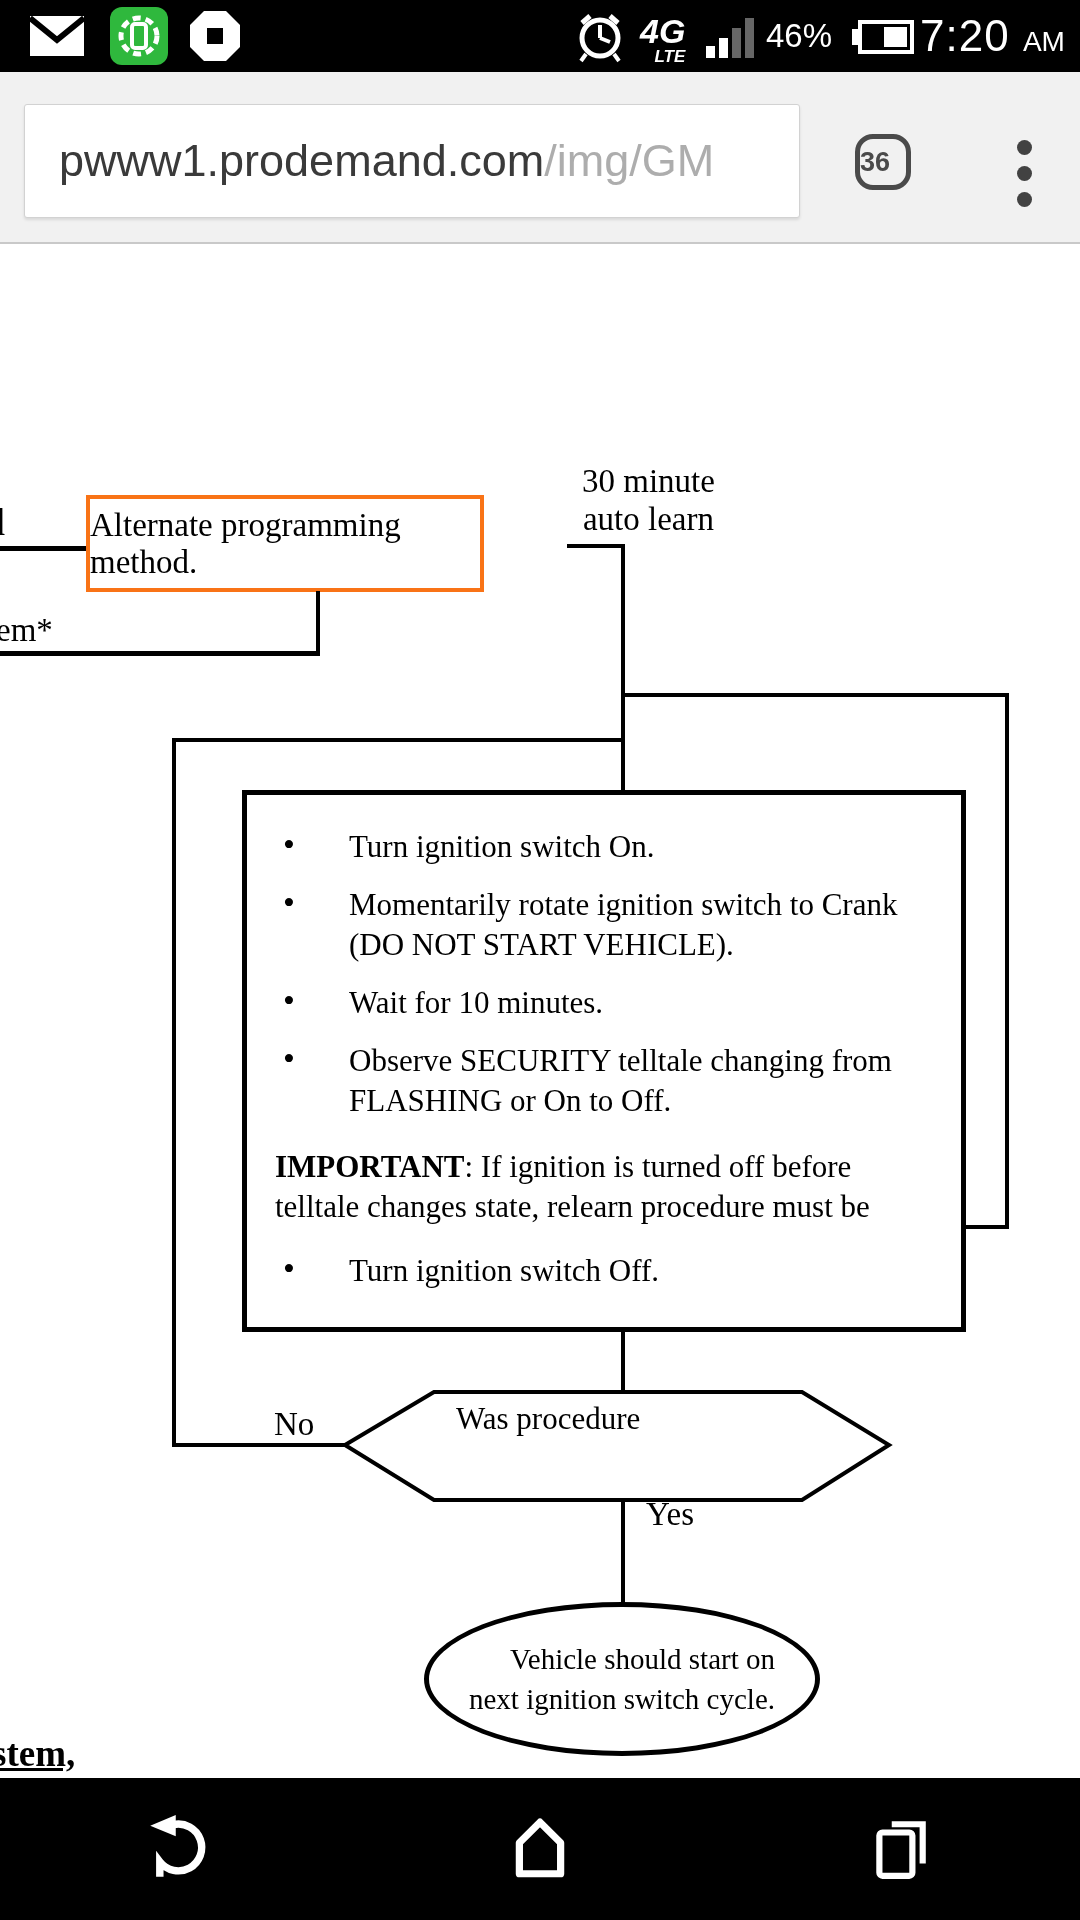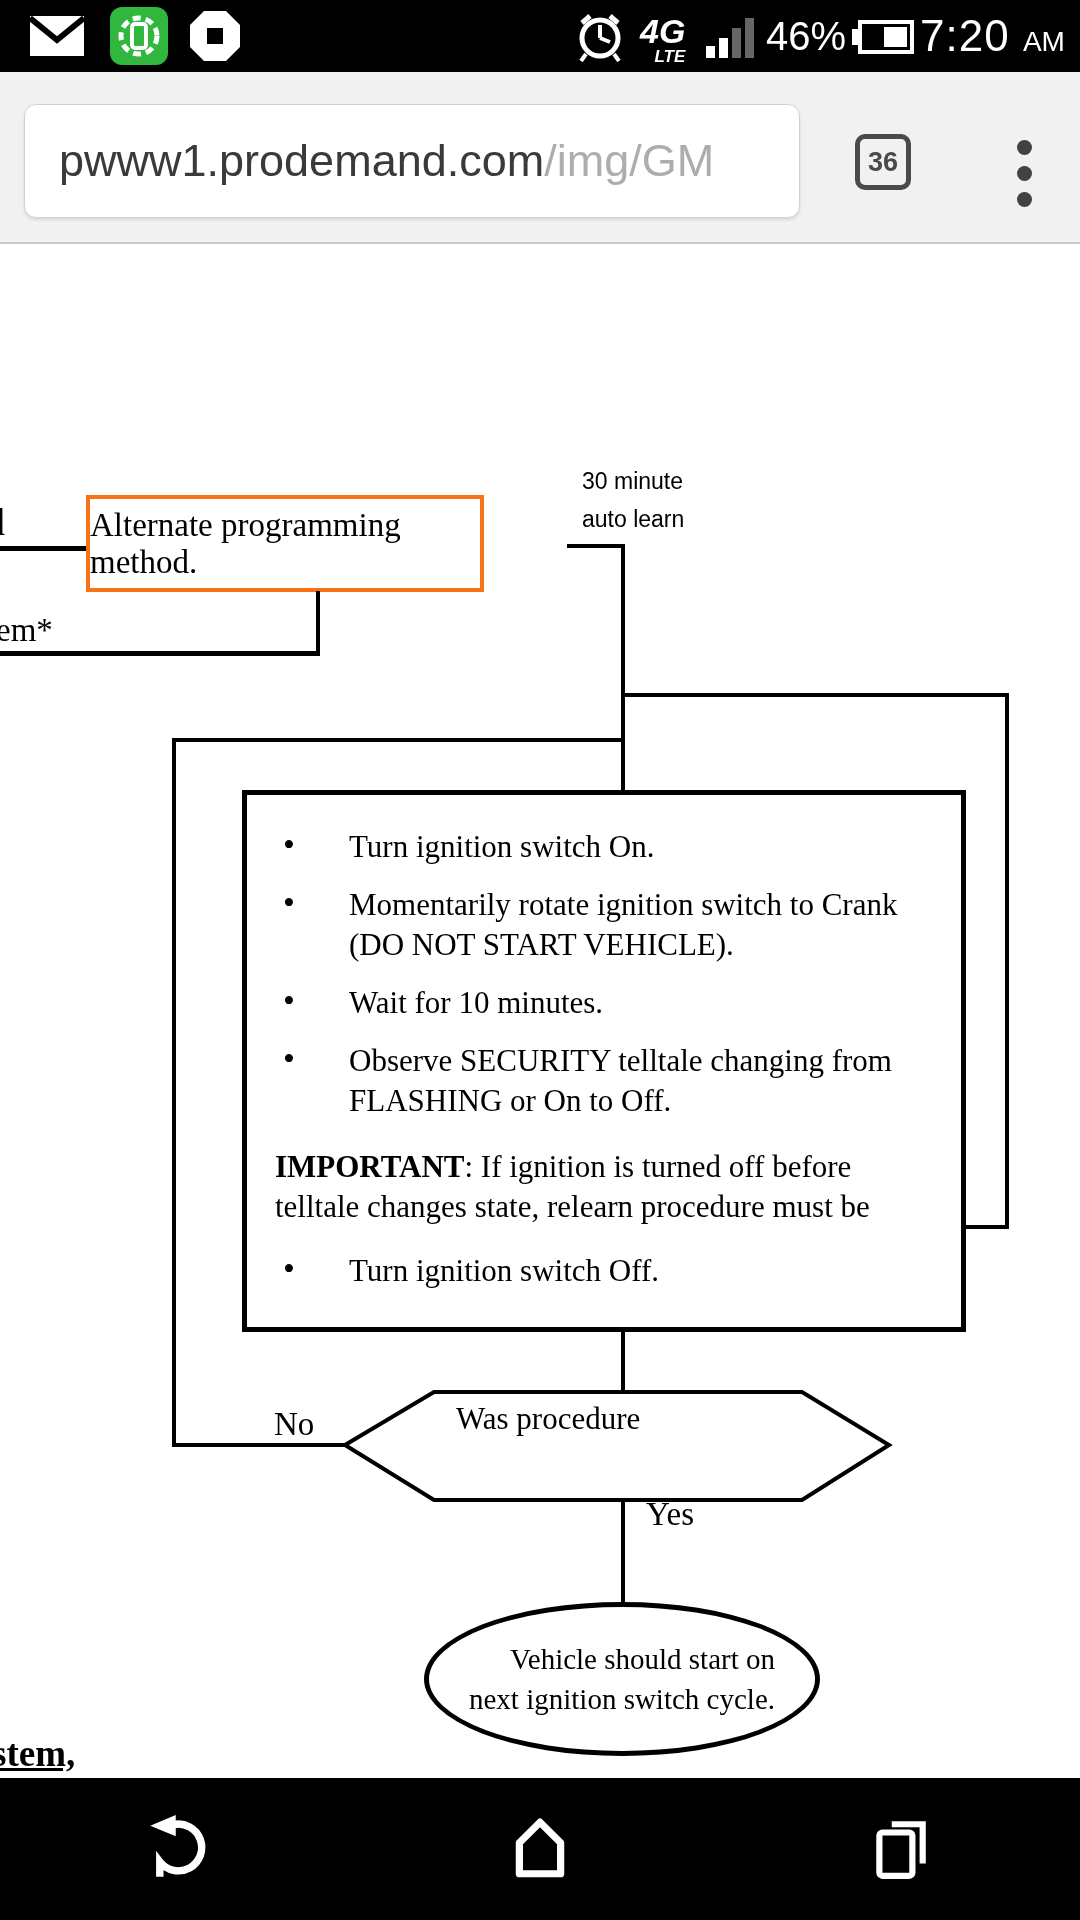--- a/index.html
+++ b/index.html
@@ -2,48 +2,48 @@
 <html><head>
 <meta charset="utf-8">
 <style>
   html,body{margin:0;padding:0;background:#222;}
   .screen{position:relative;width:1080px;height:1920px;background:#ffffff;overflow:hidden;
           font-family:"Liberation Sans",sans-serif;padding-left:24px;}
   
   .status-bar{position:absolute;left:0;top:0;width:1080px;height:72px;background:#000;}
   .sb-item{position:absolute;}
   .sb-text{color:#fff;}
-  .pct{font-size:40px;line-height:72px;}
+  .pct{font-size:33px;line-height:72px;}
   .clock{font-size:44px;line-height:72px;letter-spacing:1px;}
   .clock small{font-size:28px;letter-spacing:0;}
   .fourg{color:#fff;font-weight:bold;font-style:italic;font-size:34px;line-height:30px;}
   .fourg .lte{display:block;font-size:17px;text-align:right;margin-top:-4px;}
   .sigbars{display:flex;align-items:flex-end;gap:4px;height:44px;}
   .sigbars i{display:block;width:9px;background:#666;}
   .sigbars i.on{background:#fff;}
   
   .toolbar{position:absolute;left:0;top:72px;width:1080px;height:172px;background:#f1f1f1;
            border-bottom:2px solid #c9c9c9;box-sizing:border-box;}
   .url-box{position:absolute;left:24px;top:32px;width:776px;height:114px;background:#fff;
-           border:1px solid #d2d2d2;border-radius:12px;box-shadow:0 2px 3px rgba(0,0,0,.10);
+           border:1px solid #d2d2d2;border-radius:3px;box-shadow:0 2px 3px rgba(0,0,0,.10);
            overflow:hidden;white-space:nowrap;line-height:112px;font-size:45px;padding-left:34px;
            box-sizing:border-box;color:#3a3a3a;}
   .url-path{color:#adadad;}
   .tab-btn{position:absolute;left:855px;top:62px;width:56px;height:56px;border:5px solid #4a4a4a;
-           border-radius:10px;box-sizing:border-box;color:#4a4a4a;font-size:27px;font-weight:bold;
-           text-align:center;line-height:46px;background:#f1f1f1;}
+           border-radius:18px;box-sizing:border-box;color:#4a4a4a;font-size:27px;font-weight:bold;
+           text-align:left;line-height:46px;background:#f1f1f1;}
   .menu-btn{position:absolute;left:1004px;top:56px;width:40px;height:90px;display:flex;
             flex-direction:column;align-items:center;justify-content:center;gap:11px;}
   .menu-btn i{width:15px;height:15px;border-radius:50%;background:#424242;}
   .line{position:absolute;background:#000;}
   .alt-box{position:absolute;left:86px;top:495px;width:398px;height:97px;border:4px solid #f97316;
            box-sizing:border-box;display:flex;align-items:center;justify-content:flex-start;
            font-size:33px;font-family:"Liberation Serif",serif;}
-  .note30{position:absolute;left:582px;top:462px;font-size:23px;line-height:38px;
-          font-family:Liberation Sans, sans-serif;}
+  .note30{position:absolute;left:582px;top:462px;font-size:33px;line-height:38px;
+          font-family:Liberation Serif, serif;text-align:center;}
   .frag{position:absolute;font-family:"Liberation Serif",serif;}
   .inner-box{position:absolute;left:242px;top:790px;width:724px;height:542px;border:5px solid #000;
              box-sizing:border-box;padding:16px 20px 0 0;font-size:31px;line-height:40px;
              font-family:"Liberation Serif",serif;}
   .bullet-item{position:relative;padding-left:102px;margin-top:18px;}
   .bullet-item .dot{position:absolute;left:36px;top:-2px;font-size:34px;}
   .important{margin:26px 0 0 28px;}
   .important b{font-weight:bold;}
   .fc-line{white-space:nowrap;}
   .hex-svg{position:absolute;left:340px;top:1388px;}

